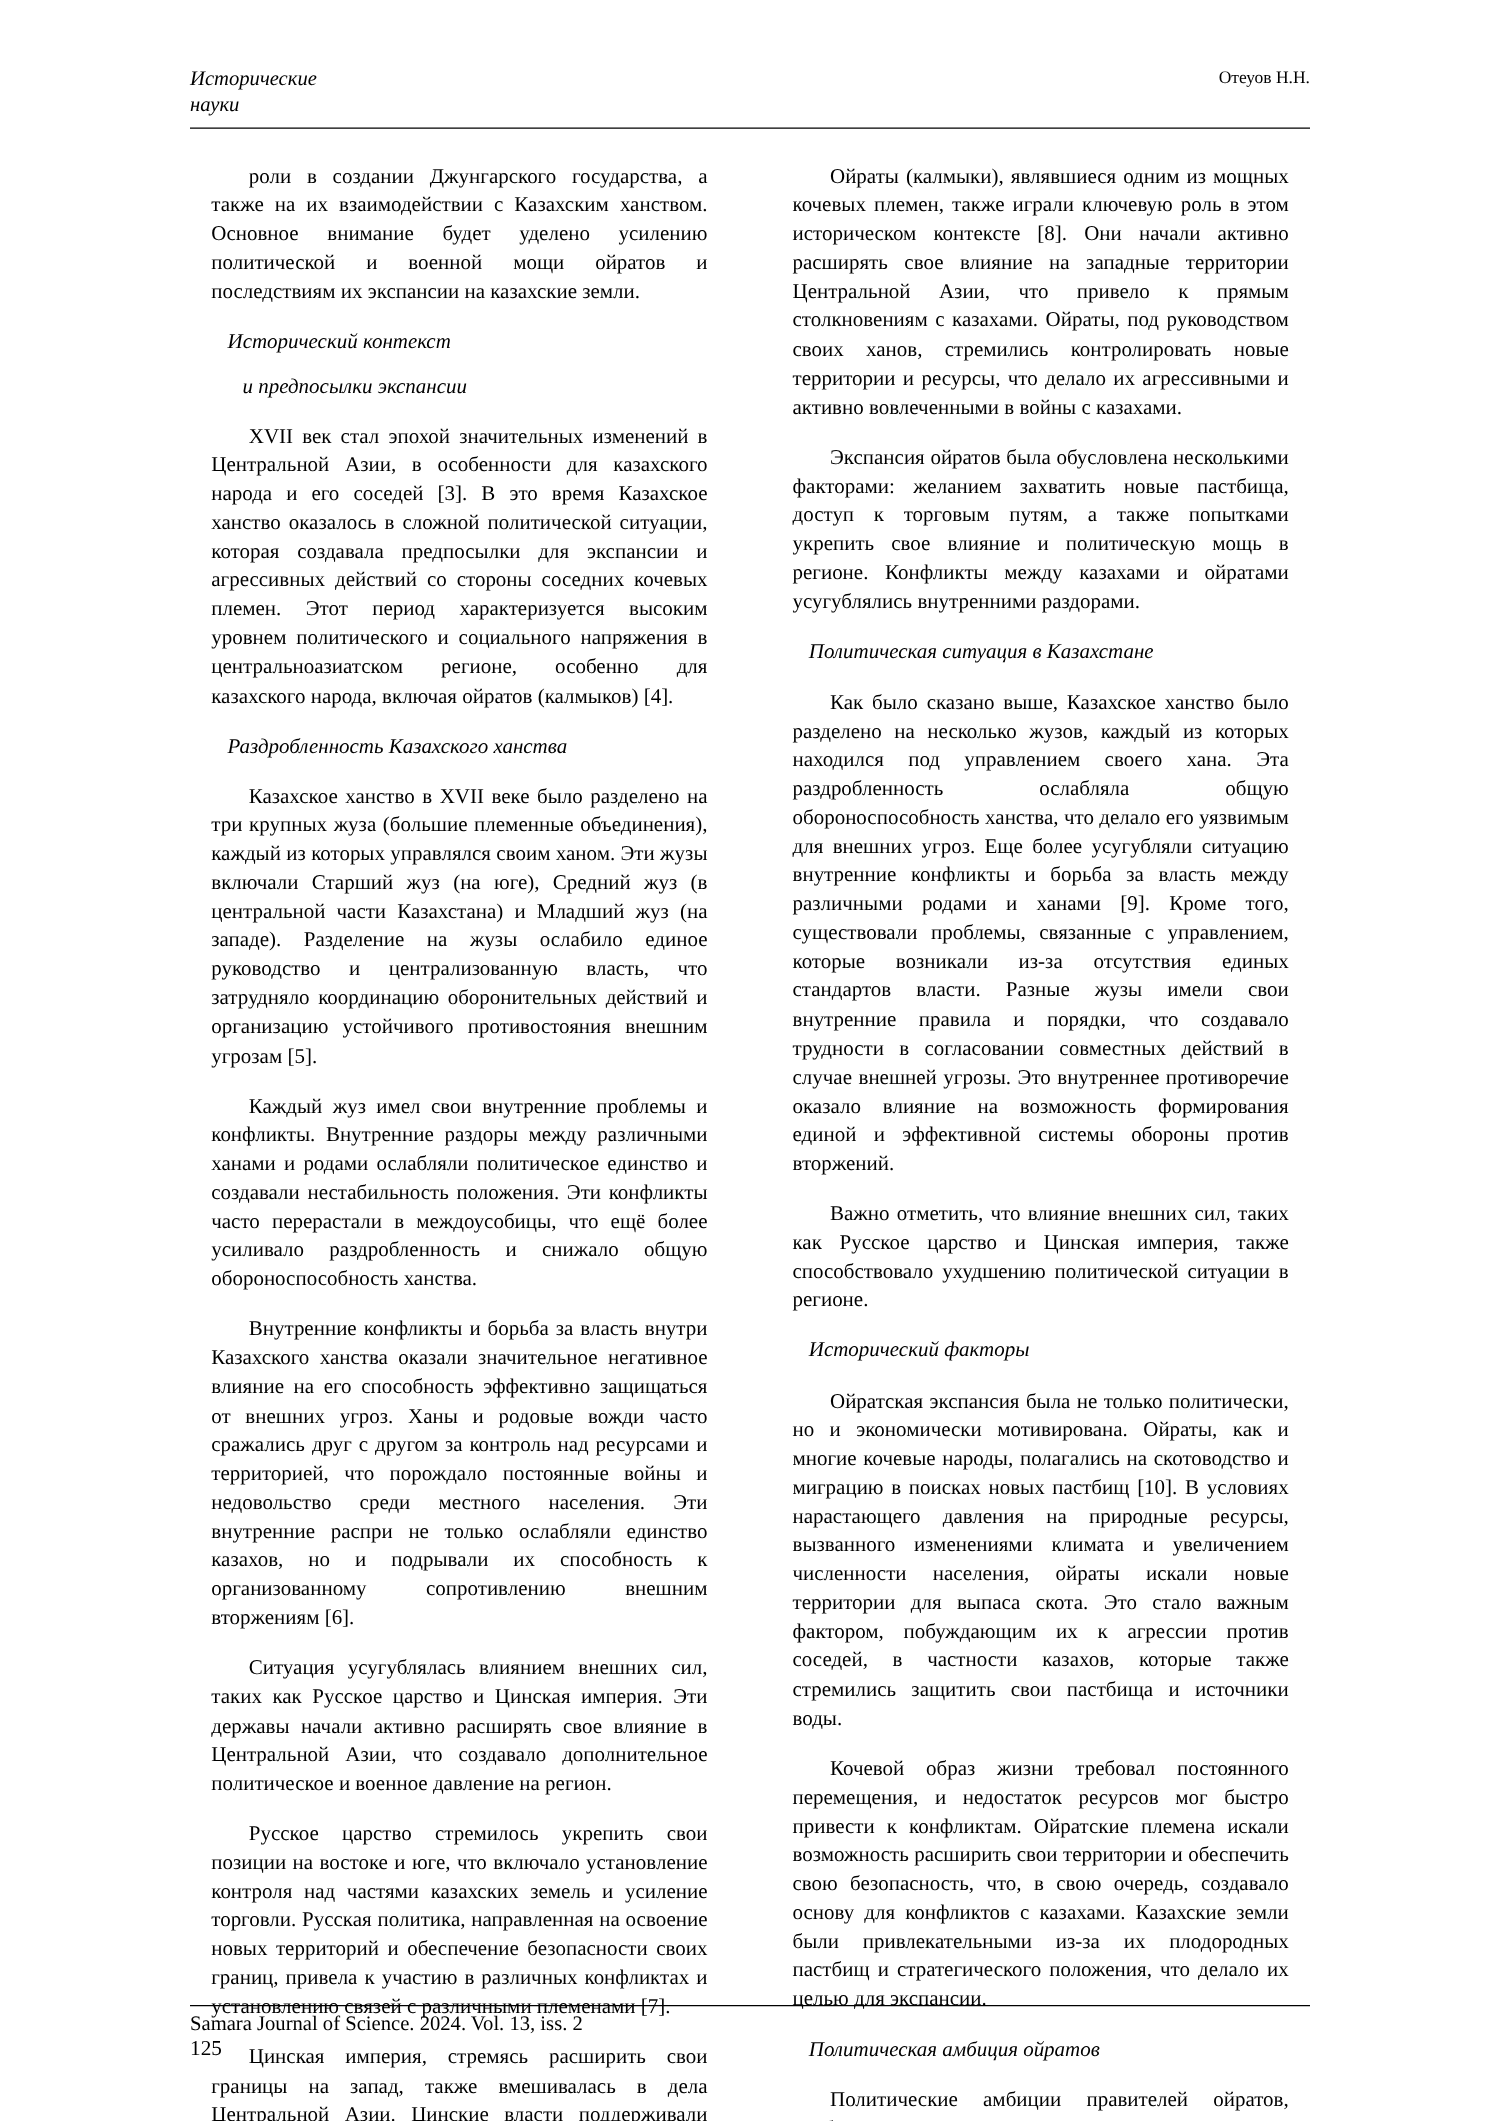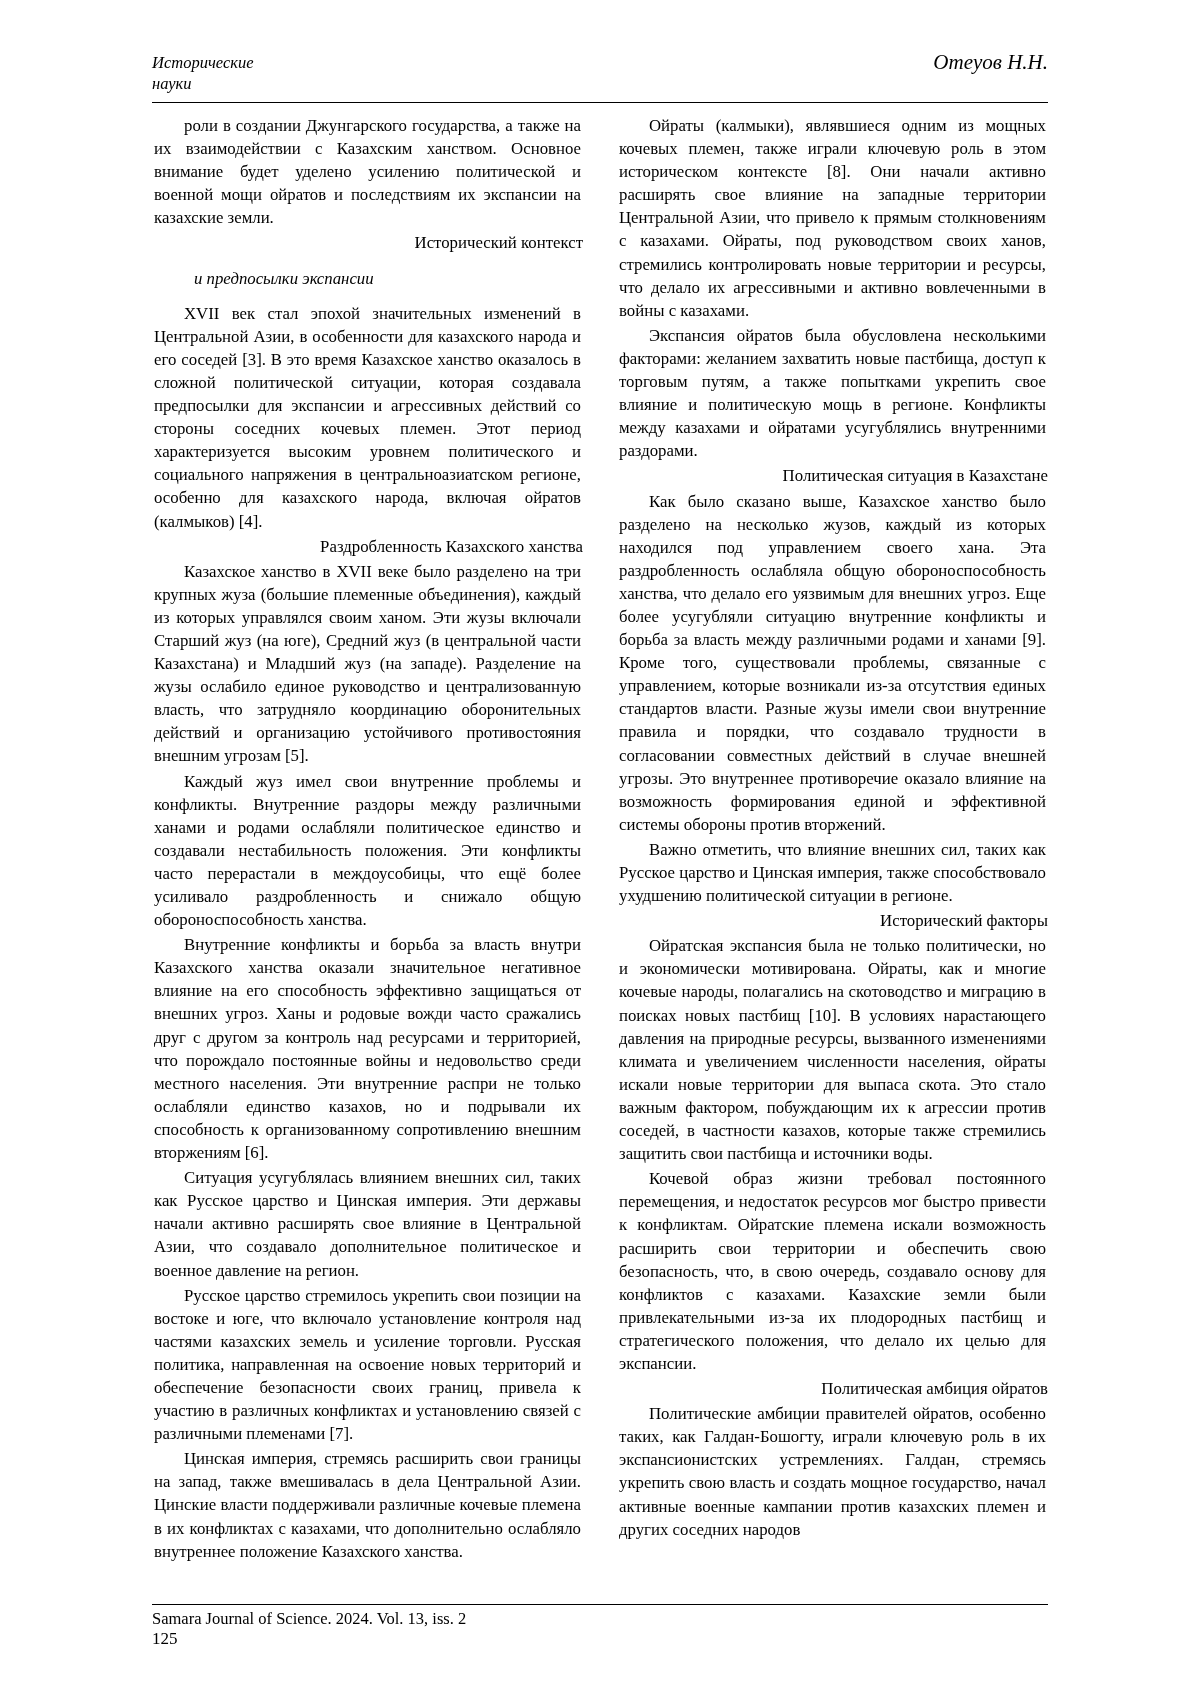--- a/index.html
+++ b/index.html
@@ -31,24 +31,23 @@
     top: 0;
     font-style: italic;
     font-size: 16.5px;
     line-height: 21px;
     width: 300px;
   }
   .header-right {
     position: absolute;
     right: 0;
     top: 0;
-    font-size: 21px;
+    font-size: 14px;
     line-height: 21px;
     text-align: center;
-    font-style: italic;
   }
   .header-sub {
     position: absolute;
     right: 0;
     top: 21px;
     font-size: 16.5px;
     line-height: 21px;
     text-align: right;
     white-space: nowrap;
   }
@@ -66,27 +65,28 @@
   }
   .col {
     width: 432px;
     font-size: 16.8px;
     line-height: 23.1px;
     text-align: justify;
     text-justify: inter-word;
     hyphens: auto;
   }
   p {
-    margin: 2px;
+    margin: 17px;
     text-indent: 30px;
   }
   .subhead {
     margin: 0;
     text-indent: 30px;
-    text-align: right;
+    font-style: italic;
+    text-align: left;
   }
   .subhead-cont {
     margin: 12px;
     text-indent: 30px;
     font-style: italic;
     text-align: left;
   }
   
   .footer {
     position: absolute;

